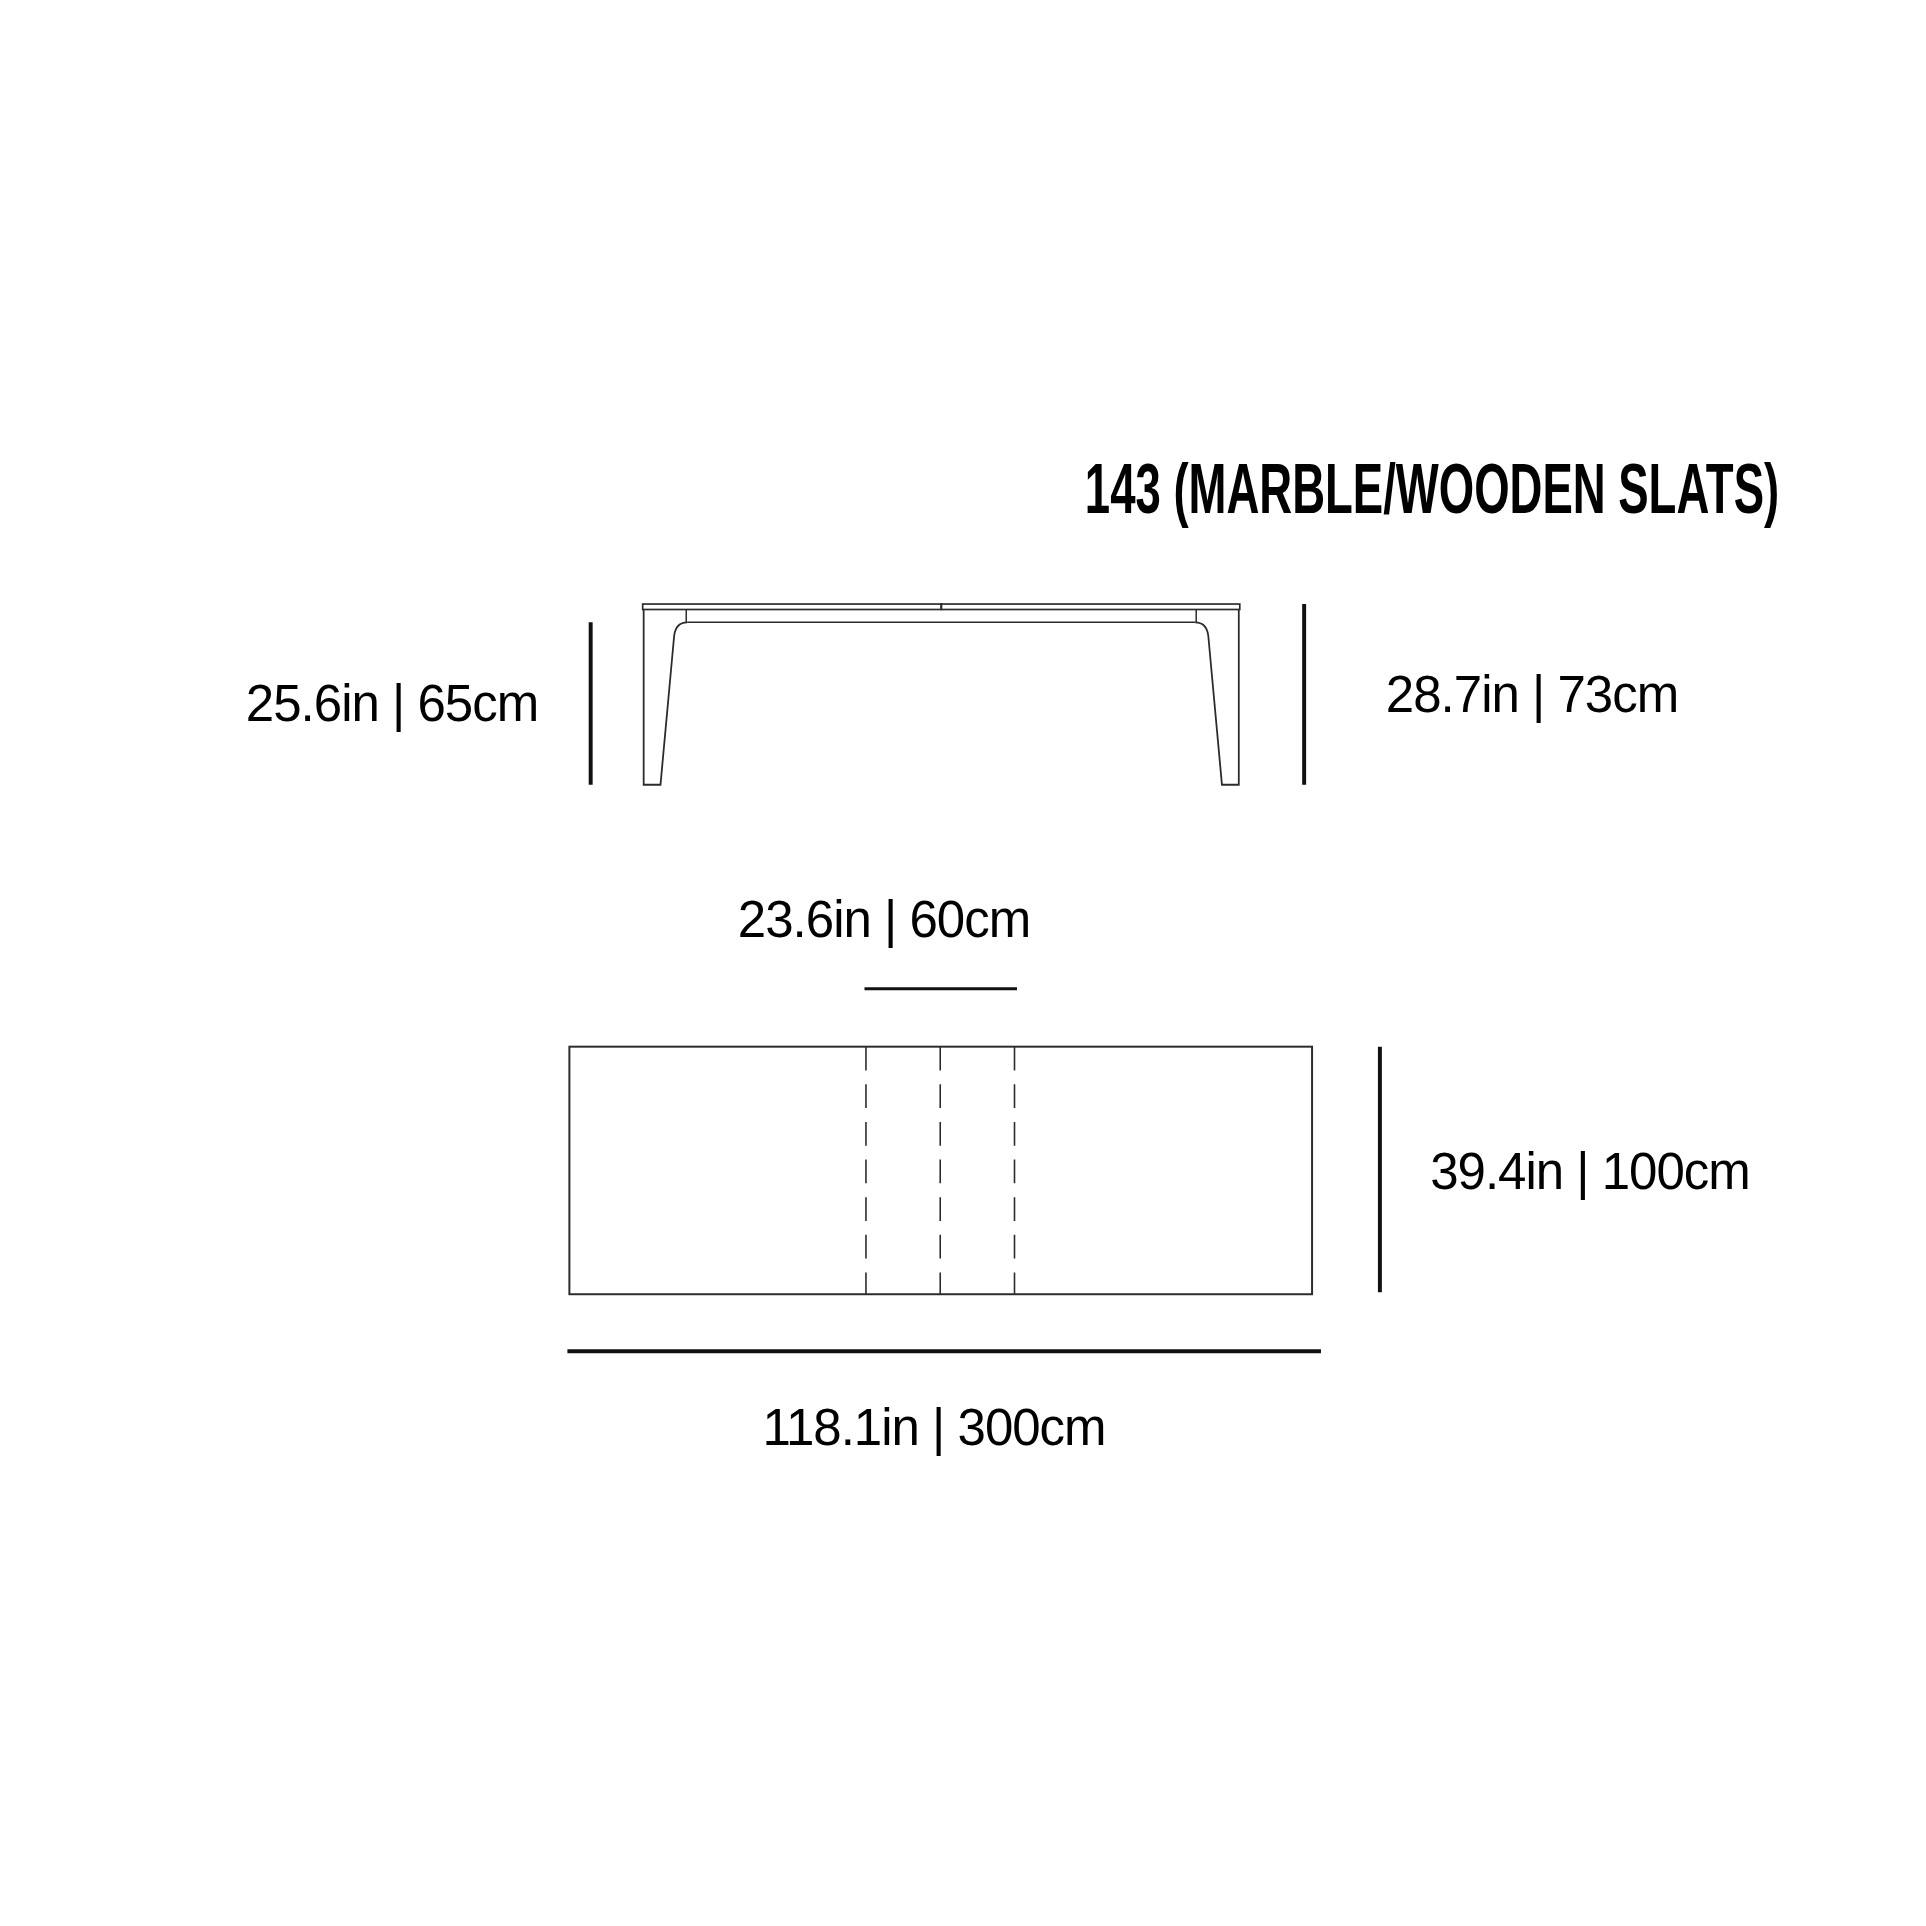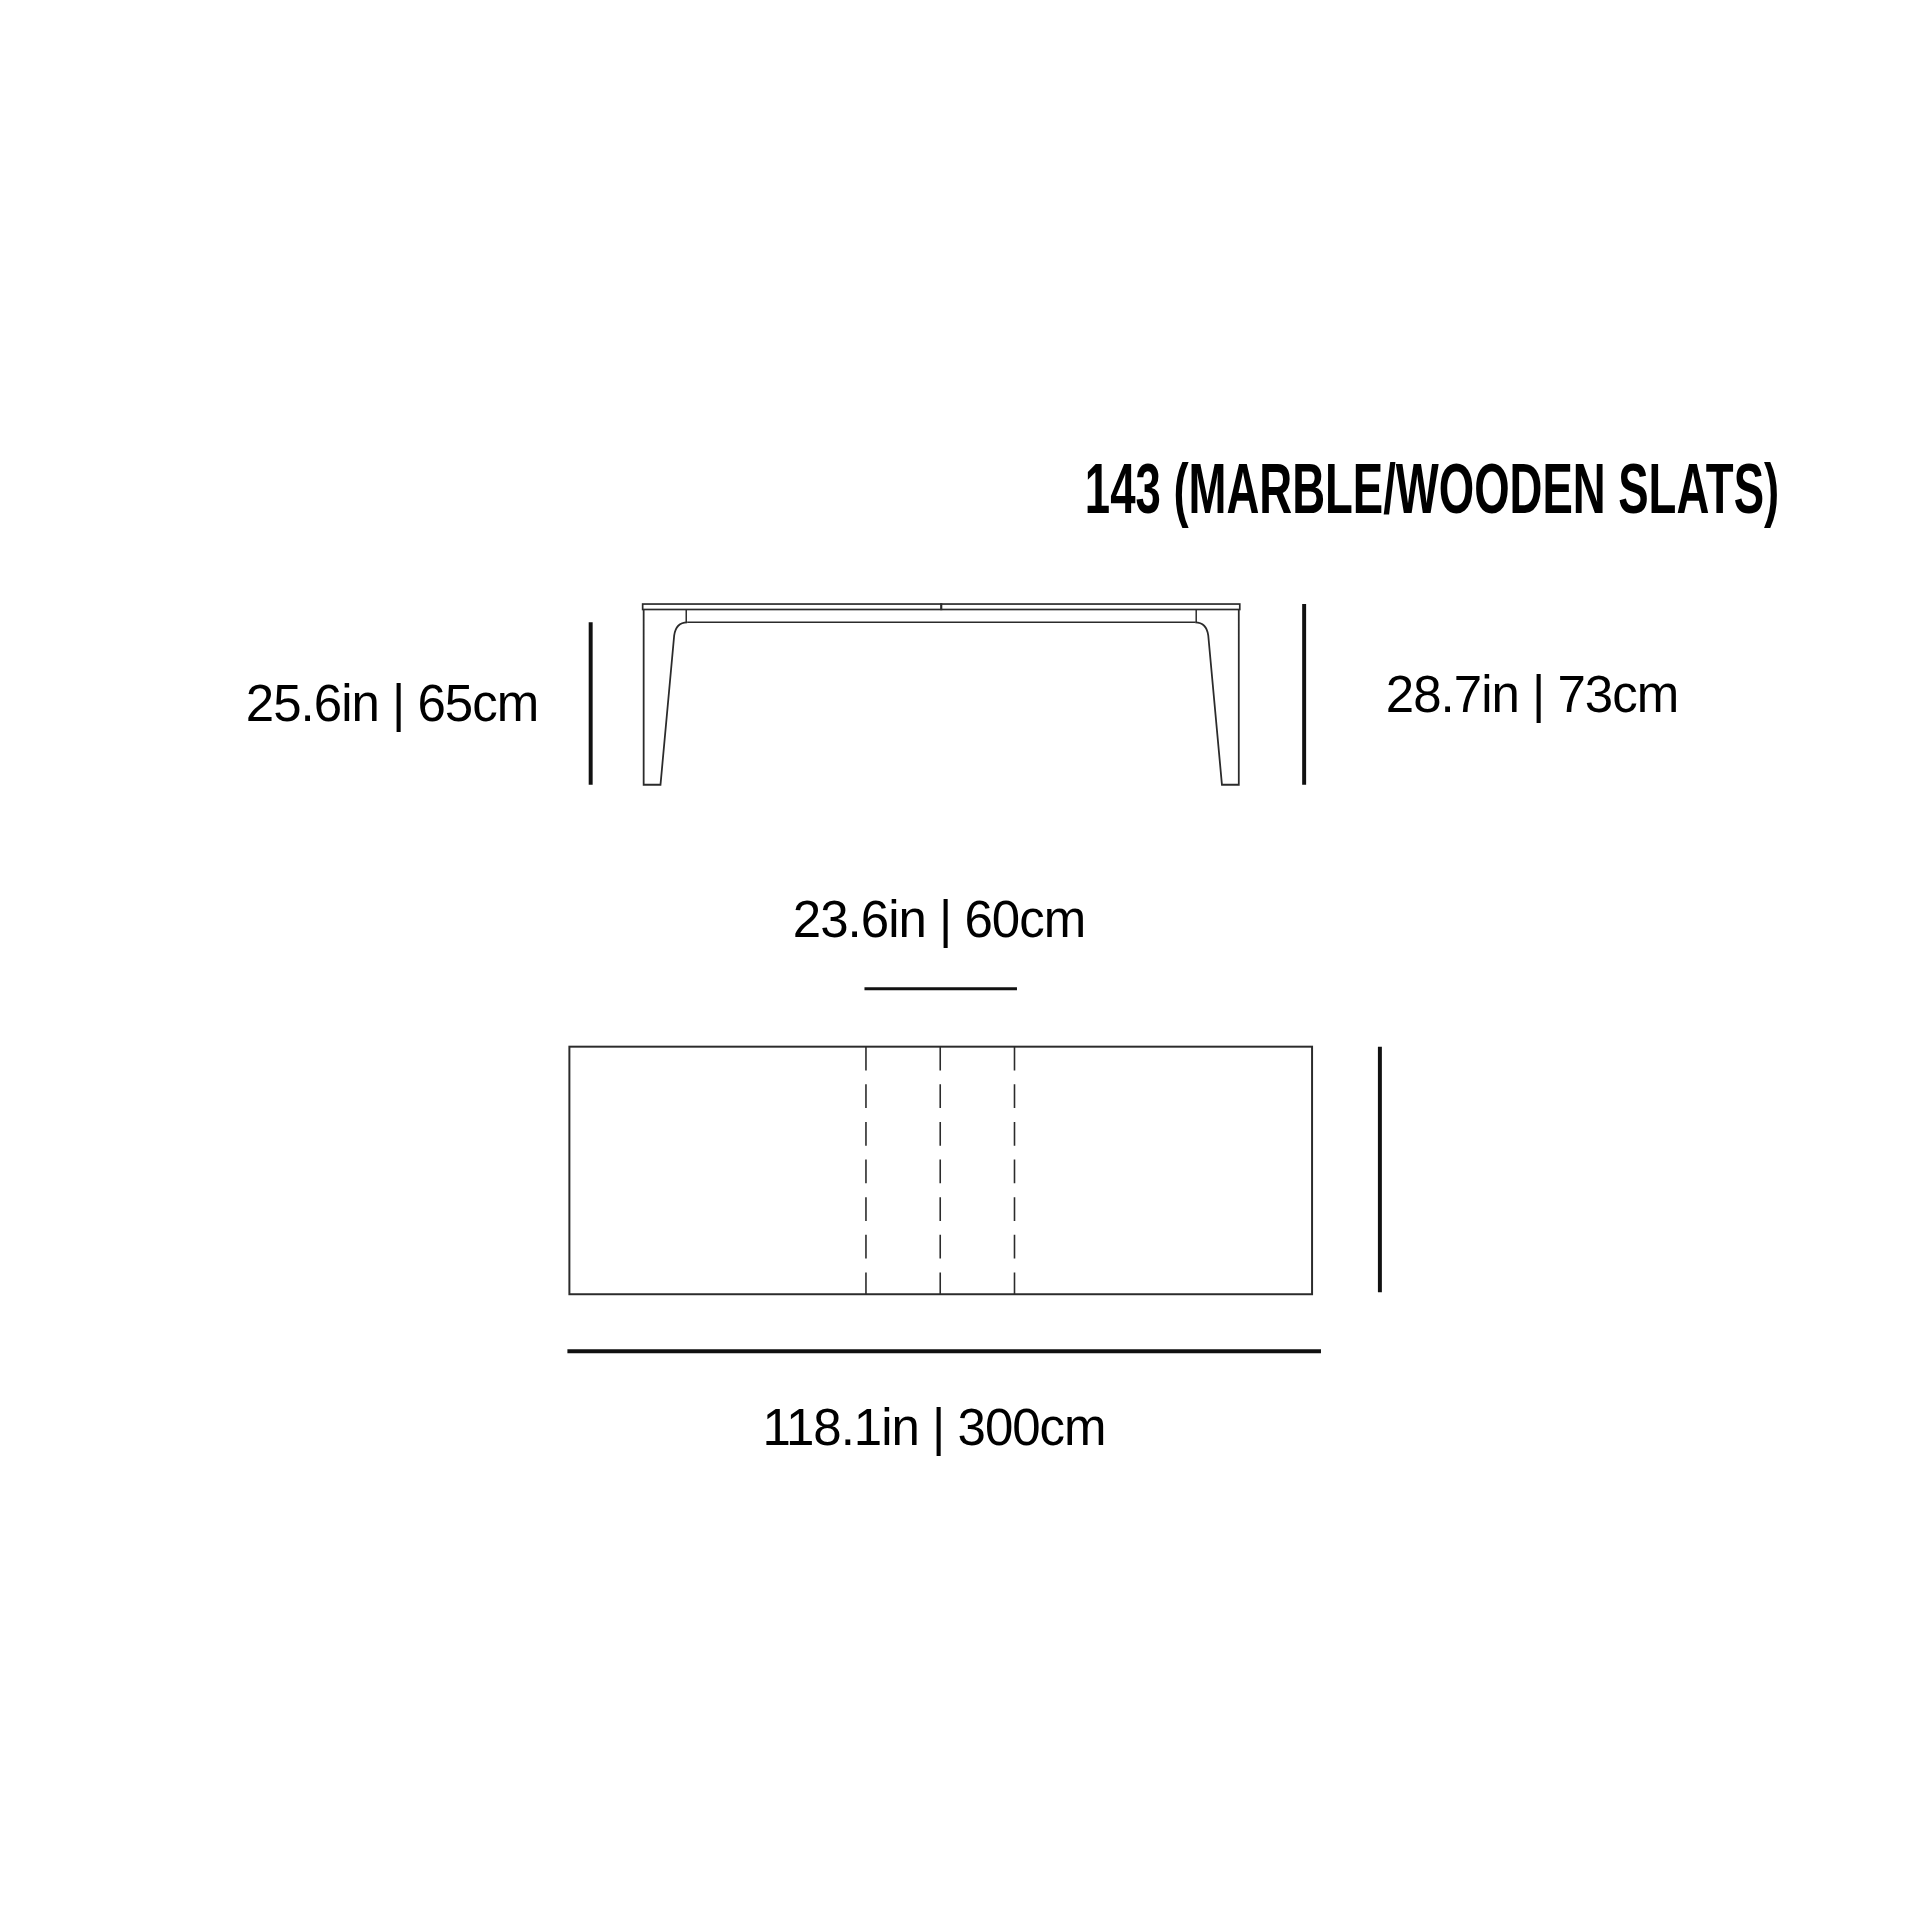--- a/index.html
+++ b/index.html
@@ -39,21 +39,21 @@
     transform: translate(-50%, -50%);
     font-size: 51px;
     font-weight: 400;
     letter-spacing: -1px;
     white-space: nowrap;
     color: #000000;
     text-align: center;
   }
   .lbl-elev-left  { left: 392px;  top: 703px; }
   .lbl-elev-right { left: 1532px; top: 694px; }
-  .lbl-plan-leaf  { left: 939px;  top: 919px; }
+  .lbl-plan-leaf  { left: 884px;  top: 919px; }
   .lbl-plan-depth { left: 1590px; top: 1171px; }
   .lbl-plan-len   { left: 934px;  top: 1427px; }
 </style>
 </head>
 <body>
 
 <div class="canvas">
 
   <svg class="drawing-layer" viewBox="0 0 1946 1946" xmlns="http://www.w3.org/2000/svg">
 
@@ -91,17 +91,18 @@
   </svg>
 
   <div class="diagram-title">143 (MARBLE/WOODEN SLATS)</div>
 
   <div class="dim-label lbl-elev-left">25.6in | 65cm</div>
 
   <div class="dim-label lbl-elev-right">28.7in | 73cm</div>
 
   <div class="dim-label lbl-plan-leaf">23.6in | 60cm</div>
 
+  <div class="dim-label lbl-plan-depth">39.4in | 100cm</div>
 
   <div class="dim-label lbl-plan-len">118.1in | 300cm</div>
 
 </div>
 
 
 </body></html>

